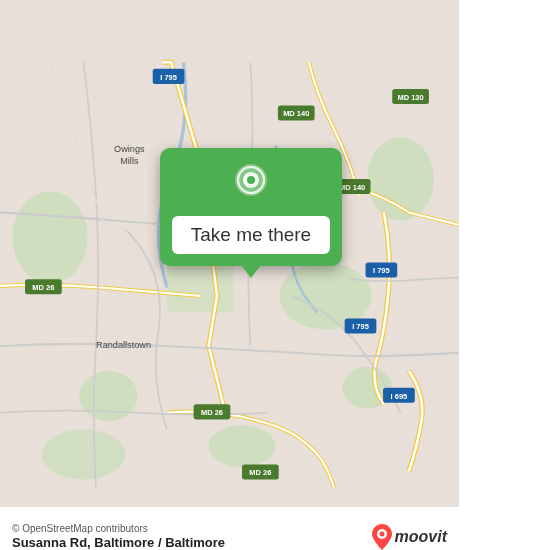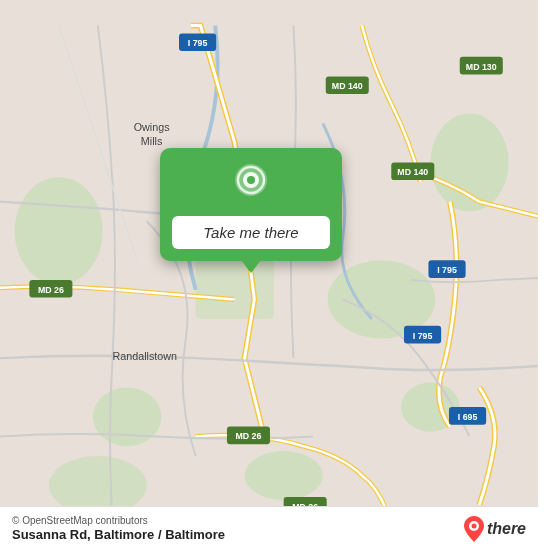--- a/index.html
+++ b/index.html
@@ -5,21 +5,21 @@
     * { margin: 0; padding: 0; box-sizing: border-box; }
     body {
       width: 550px;
       height: 550px;
       overflow: hidden;
       font-family: Arial, sans-serif;
       position: relative;
     }
 
     #map-container {
-      width: 538px;
+      width: 459px;
       height: 550px;
       position: relative;
       background-color: #e8e0d8;
       overflow: hidden;
     }
 
     
     #map-svg {
       position: absolute;
       top: 0; left: 0;
@@ -57,37 +57,36 @@
       width: 44px;
       height: 44px;
       margin-bottom: 10px;
     }
 
     #take-me-button {
       background: white;
       border: none;
       border-radius: 6px;
       padding: 8px 18px;
-      font-size: 15px;
+      font-size: 19px;
       font-weight: 500;
       color: #333;
       cursor: pointer;
       width: 100%;
-      font-style: italic;
     }
 
     
     #bottom-bar {
       position: absolute;
       bottom: 0; left: 0;
       width: 100%;
       height: 44px;
       background: white;
       display: flex;
-      align-items: center;
+      align-items: flex-end;
       justify-content: space-between;
       padding: 0 12px;
       z-index: 20;
       border-top: 1px solid #ddd;
     }
 
     #copyright {
       font-size: 10px;
       color: #555;
     }
@@ -221,16 +220,16 @@
       <span id="copyright">© OpenStreetMap contributors</span>
       <span id="location-name">Susanna Rd, Baltimore / Baltimore</span>
     </div>
     <div id="moovit-logo">
 
       <svg id="moovit-pin" viewBox="0 0 20 26" xmlns="http://www.w3.org/2000/svg">
         <path d="M10 0 C4.5 0 0 4.5 0 10 C0 16 10 26 10 26 C10 26 20 16 20 10 C20 4.5 15.5 0 10 0Z" fill="#FF4444"></path>
         <circle cx="10" cy="10" r="5" fill="white"></circle>
         <circle cx="10" cy="10" r="2.5" fill="#FF4444"></circle>
       </svg>
-      <span id="moovit-text">there</span>
+      <span id="moovit-text">moovit</span>
     </div>
   </div>
 </div>
 
 </body></html>

